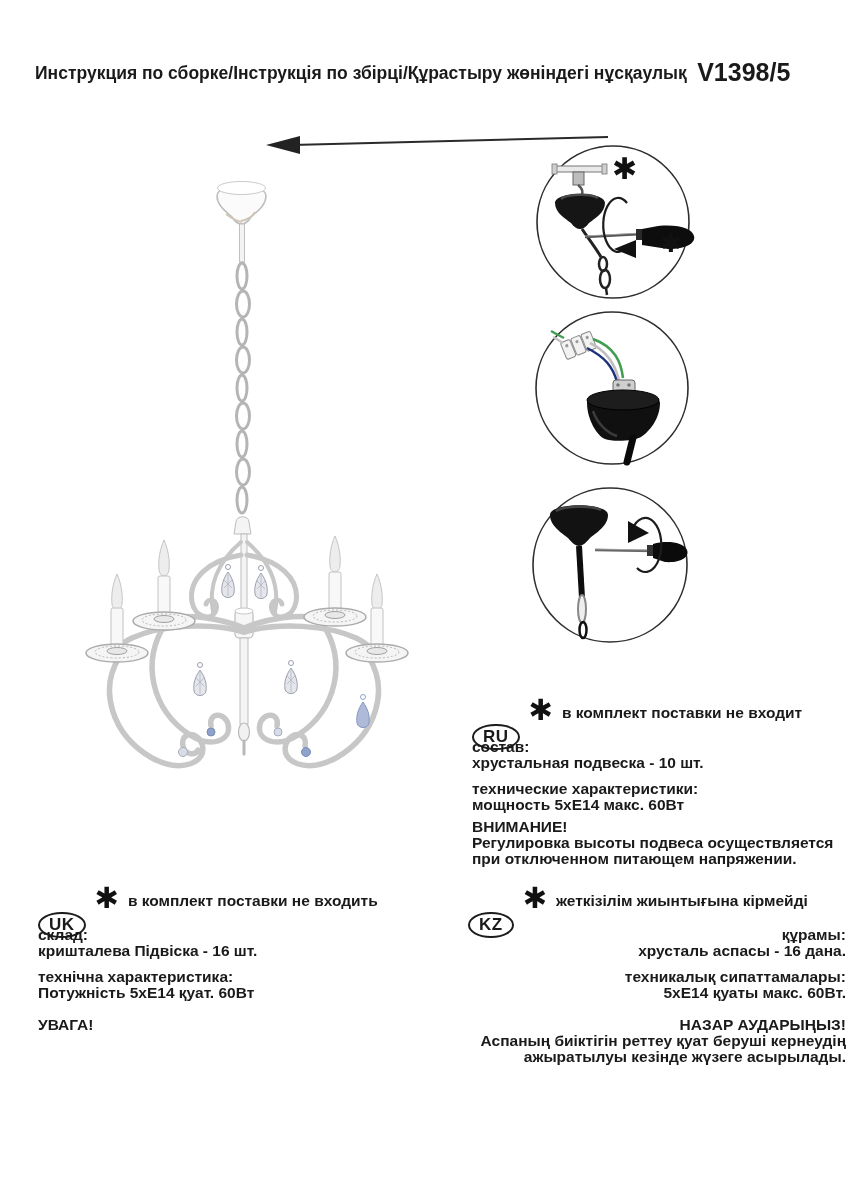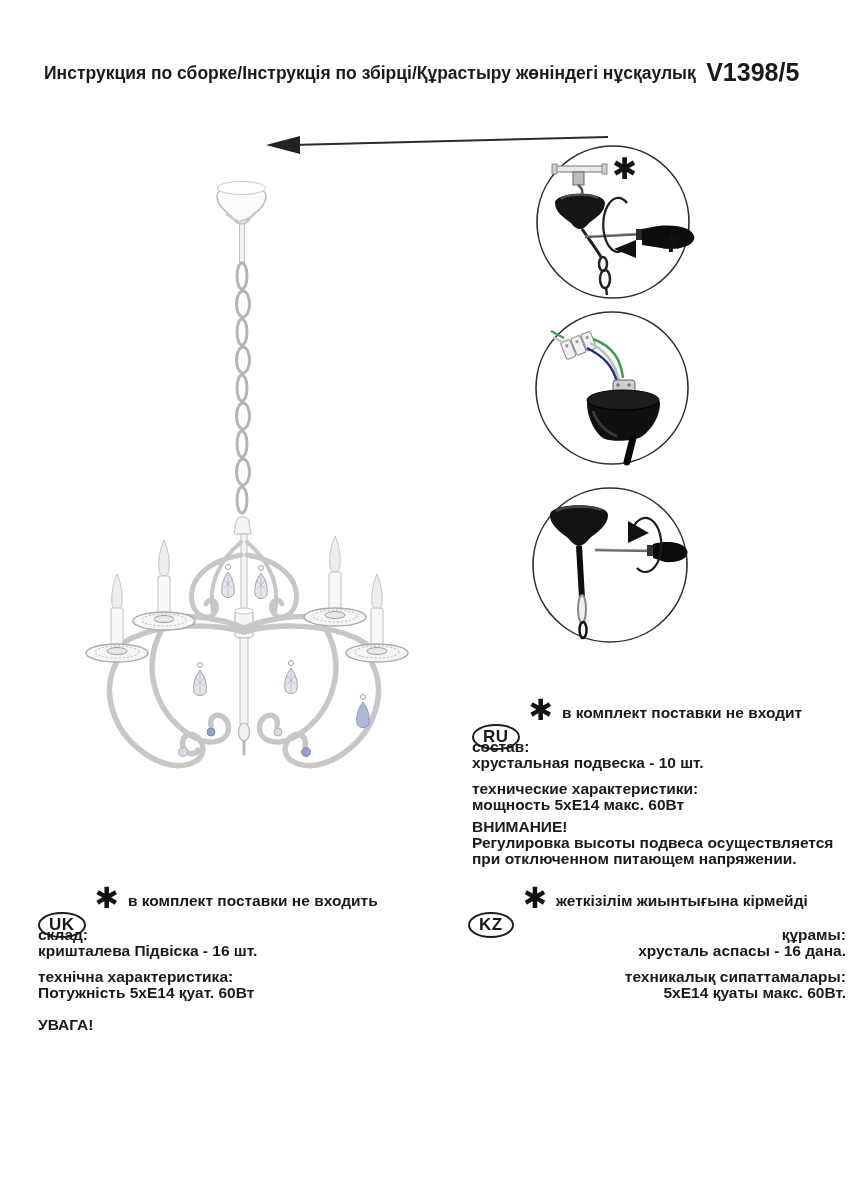--- a/index.html
+++ b/index.html
@@ -1,20 +1,20 @@
 <!DOCTYPE html>
 <html><head>
 <meta charset="utf-8">
 <style>
   html,body{margin:0;padding:0;background:#ffffff;}
   body{font-family:"Liberation Sans","DejaVu Sans",sans-serif;color:#1a1a1a;}
   .page{position:relative;width:848px;height:1200px;background:#fff;overflow:hidden;}
   .abs{position:absolute;}
   
-  .title-row{left:44px;top:58px;white-space:nowrap;font-weight:bold;}
+  .title-row{left:35px;top:58px;white-space:nowrap;font-weight:bold;}
   .title-main{font-size:17.5px;letter-spacing:0;}
   .title-model{font-size:25px;margin-left:6px;vertical-align:-2px;}
   
   .section{width:378px;}
   .sec-header{display:flex;align-items:center;gap:9px;height:30px;}
   .lang-oval{display:inline-flex;align-items:center;justify-content:center;
     border:2.5px solid #1c1c1c;border-radius:50%;padding:1px 9px;
     font-size:17px;font-weight:bold;letter-spacing:0.5px;line-height:1.2;margin-top:48px;}
   .asterisk{font-size:29px;line-height:1;font-weight:bold;margin-top:-6px;color:#111;}
   .sec-note{font-size:15.5px;font-weight:bold;white-space:nowrap;}
@@ -296,16 +296,21 @@
     </div>
     <div class="sec-body">
       <div class="block">
         <div class="tline">құрамы:</div>
         <div class="tline">хрусталь аспасы - 16 дана.</div>
       </div>
       <div class="block">
         <div class="tline">техникалық сипаттамалары:</div>
         <div class="tline">5хЕ14 қуаты макс. 60Вт.</div>
       </div>
+      <div class="block block-warning">
+        <div class="tline">НАЗАР АУДАРЫҢЫЗ!</div>
+        <div class="tline">Аспаның биіктігін реттеу қуат беруші кернеудің</div>
+        <div class="tline">ажыратылуы кезінде жүзеге асырылады.</div>
+      </div>
     </div>
   </div>
 
 </div>
 
 </body></html>

